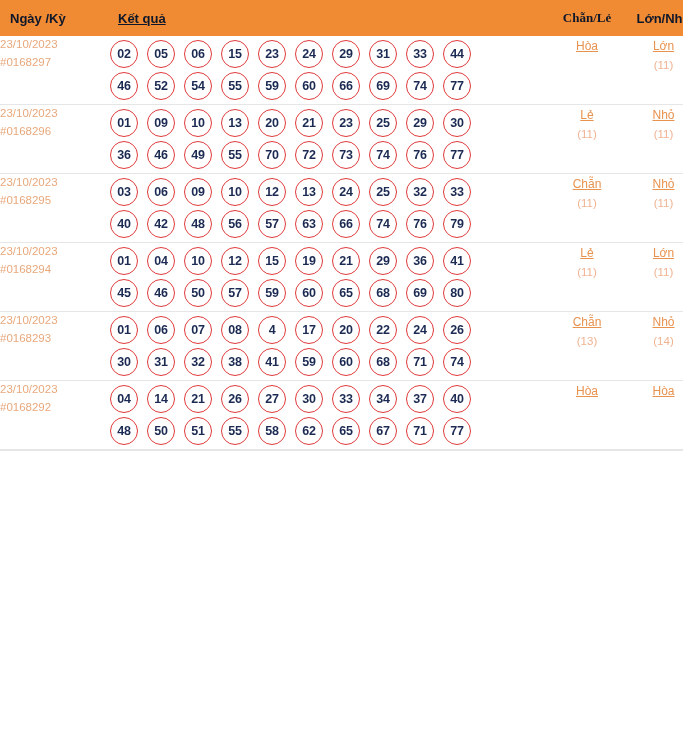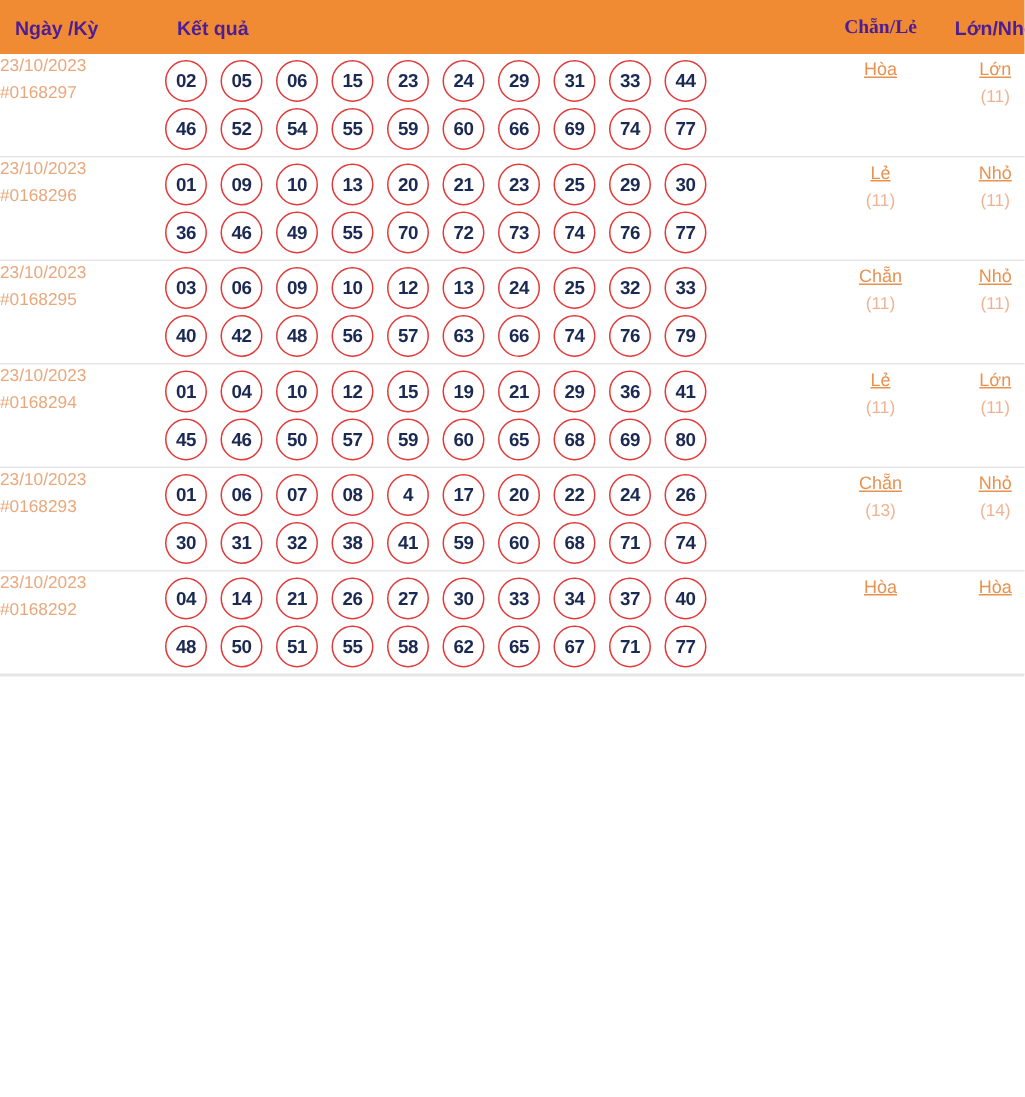--- a/index.html
+++ b/index.html
@@ -20,30 +20,30 @@
     border-collapse: collapse;
     table-layout: fixed;
   }
 
   
   .table-header {
     background: #f08b33;
     height: 36px;
   }
   .table-header th {
-    color: #4c1d95;
+    color: #0f172a;
     font-size: 13px;
     font-weight: bold;
     text-align: left;
     padding: 0;
     vertical-align: middle;
     white-space: nowrap;
   }
   .th-date   { width: 100px; padding-left: 10px !important; }
-  .th-result { width: 430px; padding-left: 8px !important; }
+  .th-result { width: 430px; padding-left: 8px !important; text-decoration: underline; }
   .th-oddeven{ width: 78px;  text-align: center !important; font-family: Liberation Serif, serif; }
   .th-bigsmall{width: 75px;  text-align: center !important; }
 
   
   .result-row {
     border-bottom: 1px solid #e6e6e6;
     background: #ffffff;
   }
   .result-row > td {
     padding: 0;

